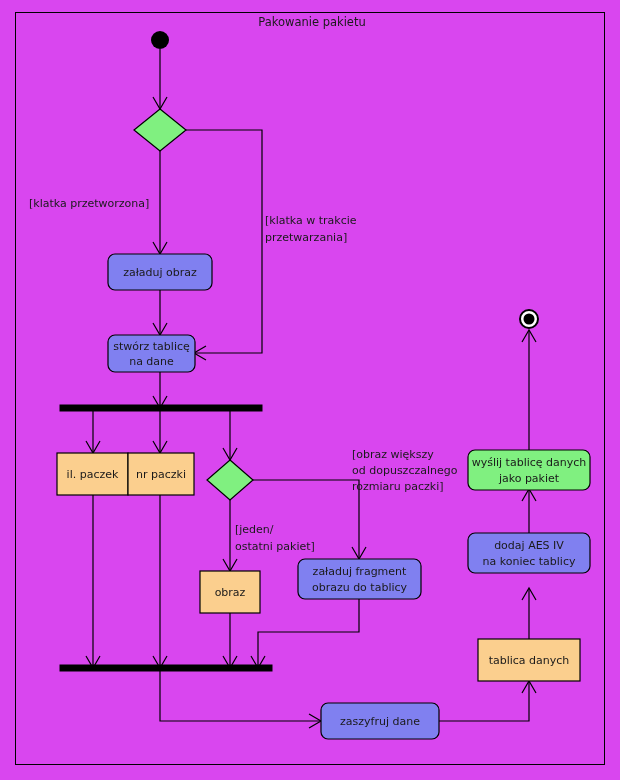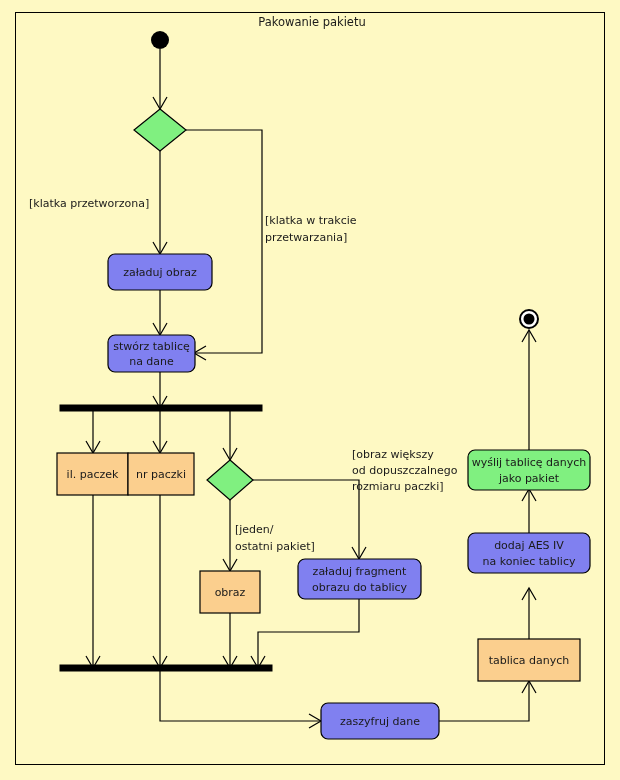--- a/index.html
+++ b/index.html
@@ -4,21 +4,21 @@
 <style>
   html, body {
     margin: 0;
     padding: 0;
     background: #ffffff;
   }
   #canvas {
     position: relative;
     width: 620px;
     height: 780px;
-    background: #fef9c3;
+    background: #d946ef;
     font-family: "DejaVu Sans", sans-serif;
     overflow: hidden;
   }
   svg#diagram {
     position: absolute;
     left: 0;
     top: 0;
     width: 620px;
     height: 780px;
   }

